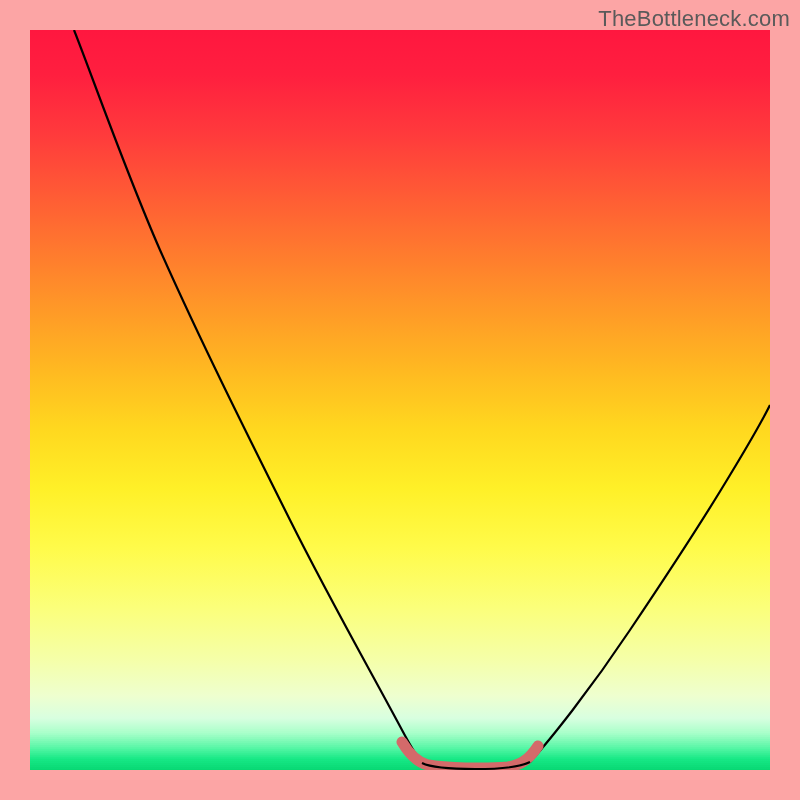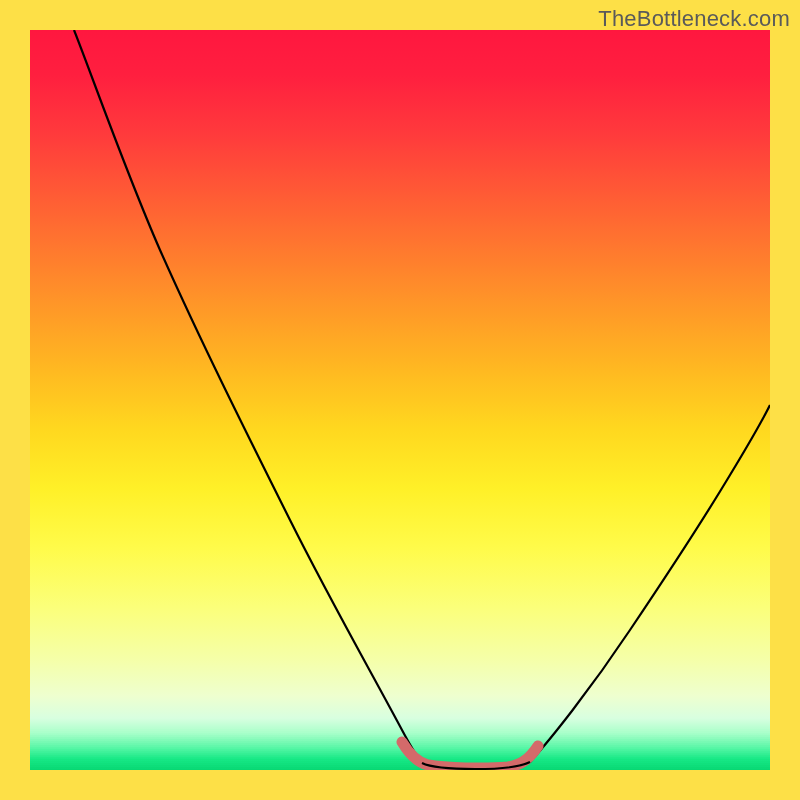--- a/index.html
+++ b/index.html
@@ -8,21 +8,21 @@
     width: 800px;
     height: 800px;
     background: #000;
     overflow: hidden;
     font-family: Arial, Helvetica, sans-serif;
   }
   .frame {
     position: relative;
     width: 800px;
     height: 800px;
-    background: #fde047;
+    background: #fca5a5;
   }
   .watermark {
     position: absolute;
     top: 6px;
     right: 10px;
     color: #5a5a5a;
     font-size: 22px;
     font-weight: 500;
     letter-spacing: 0.2px;
     z-index: 5;

